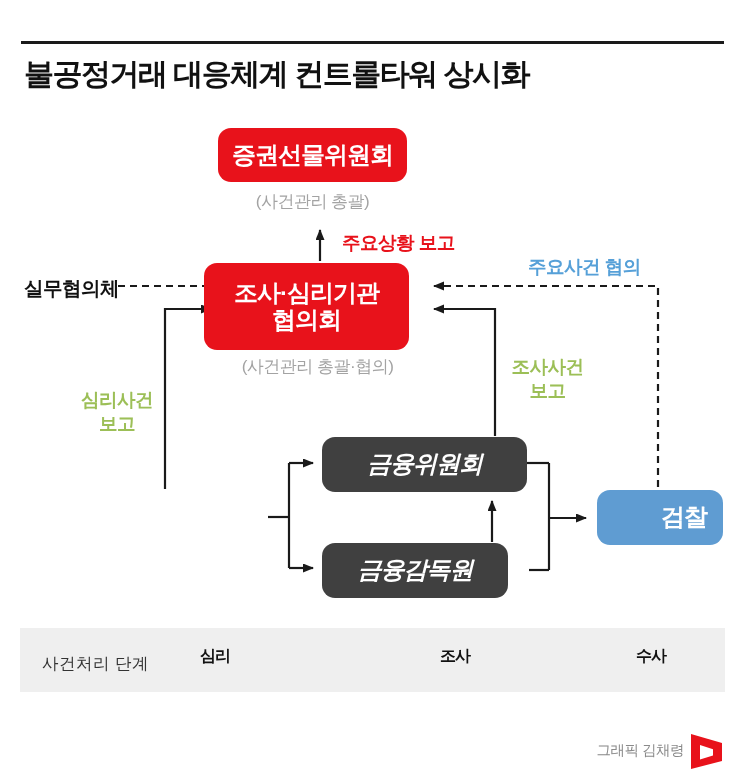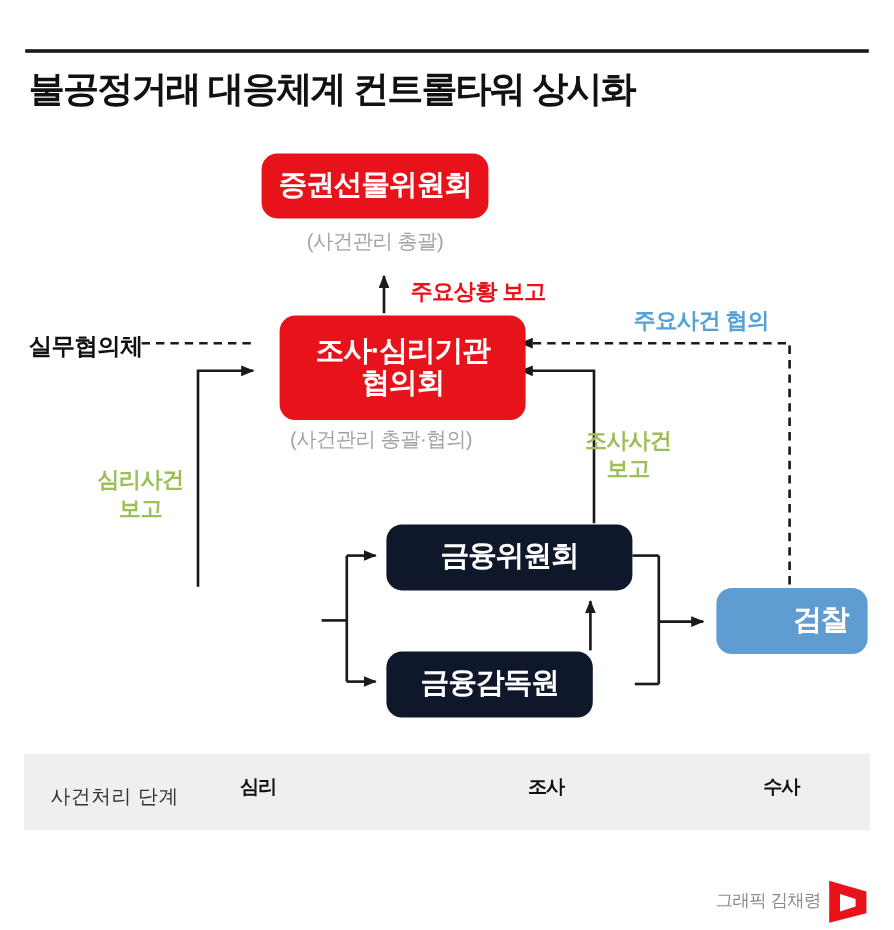--- a/index.html
+++ b/index.html
@@ -17,21 +17,21 @@
     font-size:30px; font-weight:800; color:#111111; letter-spacing:-1.5px;
   }
   .top-rule { left:21px; top:41px; width:703px; height:3px; background:#1a1a1a; }
 
   .node {
     display:flex; align-items:center; justify-content:center; text-align:center;
     color:#ffffff; font-weight:800; font-size:24px; letter-spacing:-1px;
     border-radius:13px; line-height:1.12; white-space:pre-line; z-index:2;
   }
   .node-red  { background:#e8121b; }
-  .node-green{ background:#0f172a; }
+  .node-green{ background:#404040;font-style:italic; }
   .node-blue { background:#5f9cd2;padding-left:48px; }
 
   .caption {
     text-align:center; color:#a3a3a3; font-size:17px; font-weight:400;
     letter-spacing:-0.5px;
   }
   .edge-label { font-size:18.5px; font-weight:700; letter-spacing:-0.5px; }
   .red-text   { color:#e8121b; }
   .blue-text  { color:#56a0d8; }
   .green-text { color:#9cbf57; }
@@ -91,31 +91,31 @@
   <div class="abs top-rule"></div>
   <div class="abs title">불공정거래 대응체계 컨트롤타워 상시화</div>
 
   <div class="abs node node-red" style="left:218px; top:128px; width:189px; height:54px;">증권선물위원회</div>
   <div class="abs caption" style="left:218px; top:190px; width:189px;">(사건관리 총괄)</div>
 
   <div class="abs edge-label red-text" style="left:342px; top:230px;">주요상황 보고</div>
   <div class="abs edge-label blue-text" style="left:528px; top:254px;">주요사건 협의</div>
   <div class="abs side-label" style="left:24px; top:275px;">실무협의체</div>
 
-  <div class="abs node node-red" style="left:233px; top:263px; width:205px; height:87px;">조사·심리기관
+  <div class="abs node node-red" style="left:204px; top:263px; width:205px; height:87px;">조사·심리기관
 협의회</div>
   <div class="abs caption" style="left:205px; top:355px; width:225px;">(사건관리 총괄·협의)</div>
 
   <div class="abs edge-label green-text preline" style="left:72px; top:388px; width:90px;">심리사건
 보고</div>
-  <div class="abs edge-label green-text preline" style="left:476px; top:355px; width:95px;">조사사건
+  <div class="abs edge-label green-text preline" style="left:500px; top:355px; width:95px;">조사사건
 보고</div>
 
   <div class="abs node node-green" style="left:322px; top:437px; width:205px; height:55px;">금융위원회</div>
-  <div class="abs node node-green" style="left:322px; top:543px; width:172px; height:55px;">금융감독원</div>
+  <div class="abs node node-green" style="left:322px; top:543px; width:186px; height:55px;">금융감독원</div>
   <div class="abs node node-blue" style="left:597px; top:490px; width:126px; height:55px;">검찰</div>
 
   <div class="abs process-bar"></div>
   <div class="abs bar-label">사건처리 단계</div>
   <div class="abs step" style="left:200px; top:646px;">심리</div>
   <div class="abs step" style="left:440px; top:646px;">조사</div>
   <div class="abs step" style="left:636px; top:646px;">수사</div>
 
   <div class="abs credit">그래픽 김채령</div>
   <svg class="abs" style="left:690px; top:733px;" width="34" height="37" viewBox="0 0 34 37">

